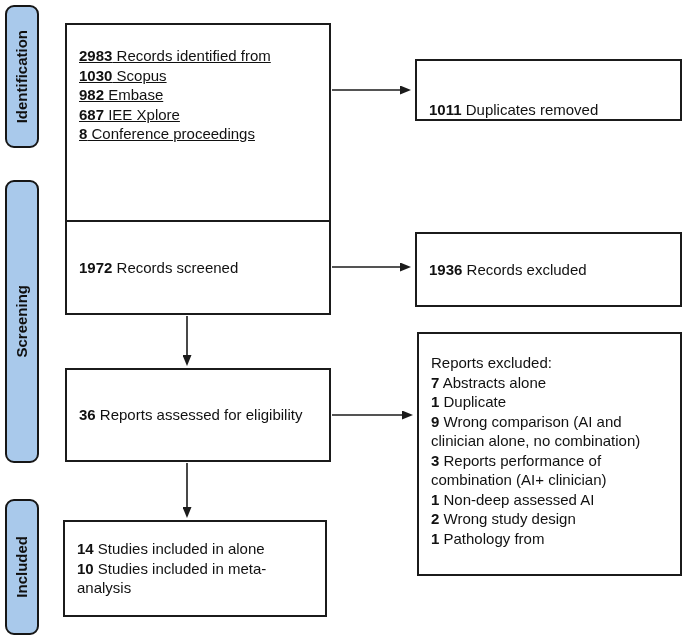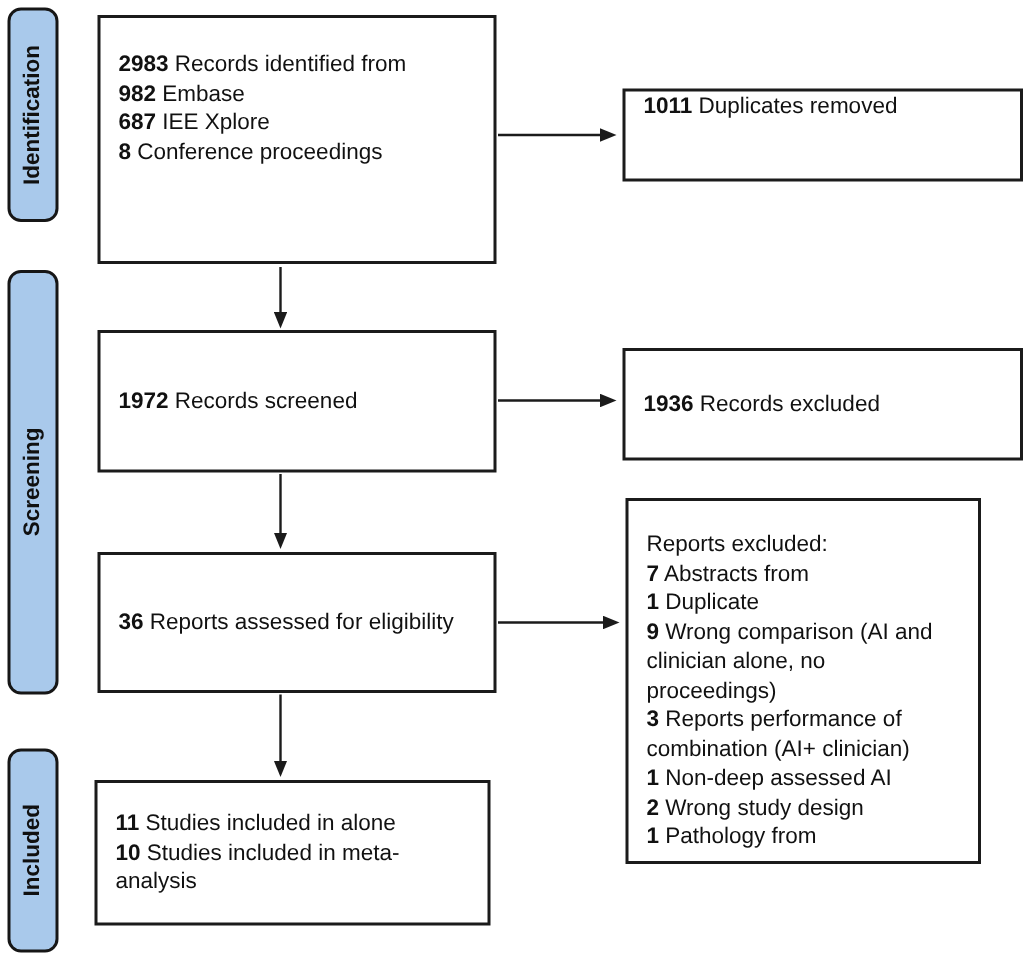--- a/index.html
+++ b/index.html
@@ -46,26 +46,26 @@
   .tab-screening      { left: 5px;  top: 180px; width: 34px; height: 283px; }
   .tab-included       { left: 5px;  top: 499px; width: 34px; height: 136px; }
 
   .box {
     position: absolute;
     box-sizing: border-box;
     background: #ffffff;
     border: 2px solid #1b1b1b;
   }
   .box .line b { font-weight: bold; }
-  .box-identified       { left: 65px;  top: 10px;   width: 266px; height: 166px; padding: 21px 12px; }
-  .box-duplicates       { left: 415px; top: 59px;  width: 267px; height: 62px;  display: flex; align-items: flex-start; padding: 0 12px; }
+  .box-identified       { left: 65px;  top: 23px;   width: 266px; height: 199px; padding: 21px 12px; text-decoration: underline; }
+  .box-duplicates       { left: 415px; top: 59px;  width: 267px; height: 62px;  display: flex; align-items: flex-end; padding: 0 12px; }
   .box-screened         { left: 65px;  top: 220px; width: 266px; height: 95px;  display: flex; align-items: center; padding: 1px 12px; }
   .box-records-excluded { left: 415px; top: 232px; width: 267px; height: 75px;  display: flex; align-items: center; padding: 0 12px; }
   .box-assessed         { left: 65px;  top: 368px; width: 266px; height: 94px;  display: flex; align-items: center; padding: 12px 12px; }
-  .box-reports-excluded { left: 417px; top: 332px; width: 237px; height: 244px; padding: 19px 12px; }
+  .box-reports-excluded { left: 417px; top: 332px; width: 265px; height: 244px; padding: 19px 12px; }
   .box-included         { left: 63px;  top: 520px; width: 264px; height: 97px;  padding: 17px 12px; }
 </style>
 </head>
 <body>
 
 <div class="canvas">
 
   <svg class="arrows" viewBox="0 0 685 639" xmlns="http://www.w3.org/2000/svg">
     <defs>
       <marker id="ah" markerUnits="userSpaceOnUse" markerWidth="11" markerHeight="9" refX="1" refY="4.5" orient="auto">
@@ -85,20 +85,21 @@
   </div>
   <div class="stage-tab tab-screening">
     <span>Screening</span>
   </div>
   <div class="stage-tab tab-included">
     <span>Included</span>
   </div>
 
   <div class="box box-identified">
     <div class="line"><b>2983</b><span> Records identified from</span></div>
+    <div class="line"><b>1030</b><span> Scopus</span></div>
     <div class="line"><b>982</b><span> Embase</span></div>
     <div class="line"><b>687</b><span> IEE Xplore</span></div>
     <div class="line"><b>8</b><span> Conference proceedings</span></div>
   </div>
 
   <div class="box box-duplicates">
     <div class="line"><b>1011</b><span> Duplicates removed</span></div>
   </div>
 
   <div class="box box-screened">
@@ -108,27 +109,27 @@
   <div class="box box-records-excluded">
     <div class="line"><b>1936</b><span> Records excluded</span></div>
   </div>
 
   <div class="box box-assessed">
     <div class="line"><b>36</b><span> Reports assessed for eligibility</span></div>
   </div>
 
   <div class="box box-reports-excluded">
     <div class="line"><span>Reports excluded:</span></div>
-    <div class="line"><b>7</b><span> Abstracts from</span></div>
+    <div class="line"><b>7</b><span> Abstracts alone</span></div>
     <div class="line"><b>1</b><span> Duplicate</span></div>
-    <div class="line"><b>9</b><span> Wrong comparison (AI and clinician alone, no proceedings)</span></div>
+    <div class="line"><b>9</b><span> Wrong comparison (AI and clinician alone, no combination)</span></div>
     <div class="line"><b>3</b><span> Reports performance of combination (AI+ clinician)</span></div>
     <div class="line"><b>1</b><span> Non-deep assessed AI</span></div>
     <div class="line"><b>2</b><span> Wrong study design</span></div>
     <div class="line"><b>1</b><span> Pathology from</span></div>
   </div>
 
   <div class="box box-included">
-    <div class="line"><b>11</b><span> Studies included in alone</span></div>
+    <div class="line"><b>14</b><span> Studies included in alone</span></div>
     <div class="line"><b>10</b><span> Studies included in meta-analysis</span></div>
   </div>
 
 </div>
 
 </body></html>

